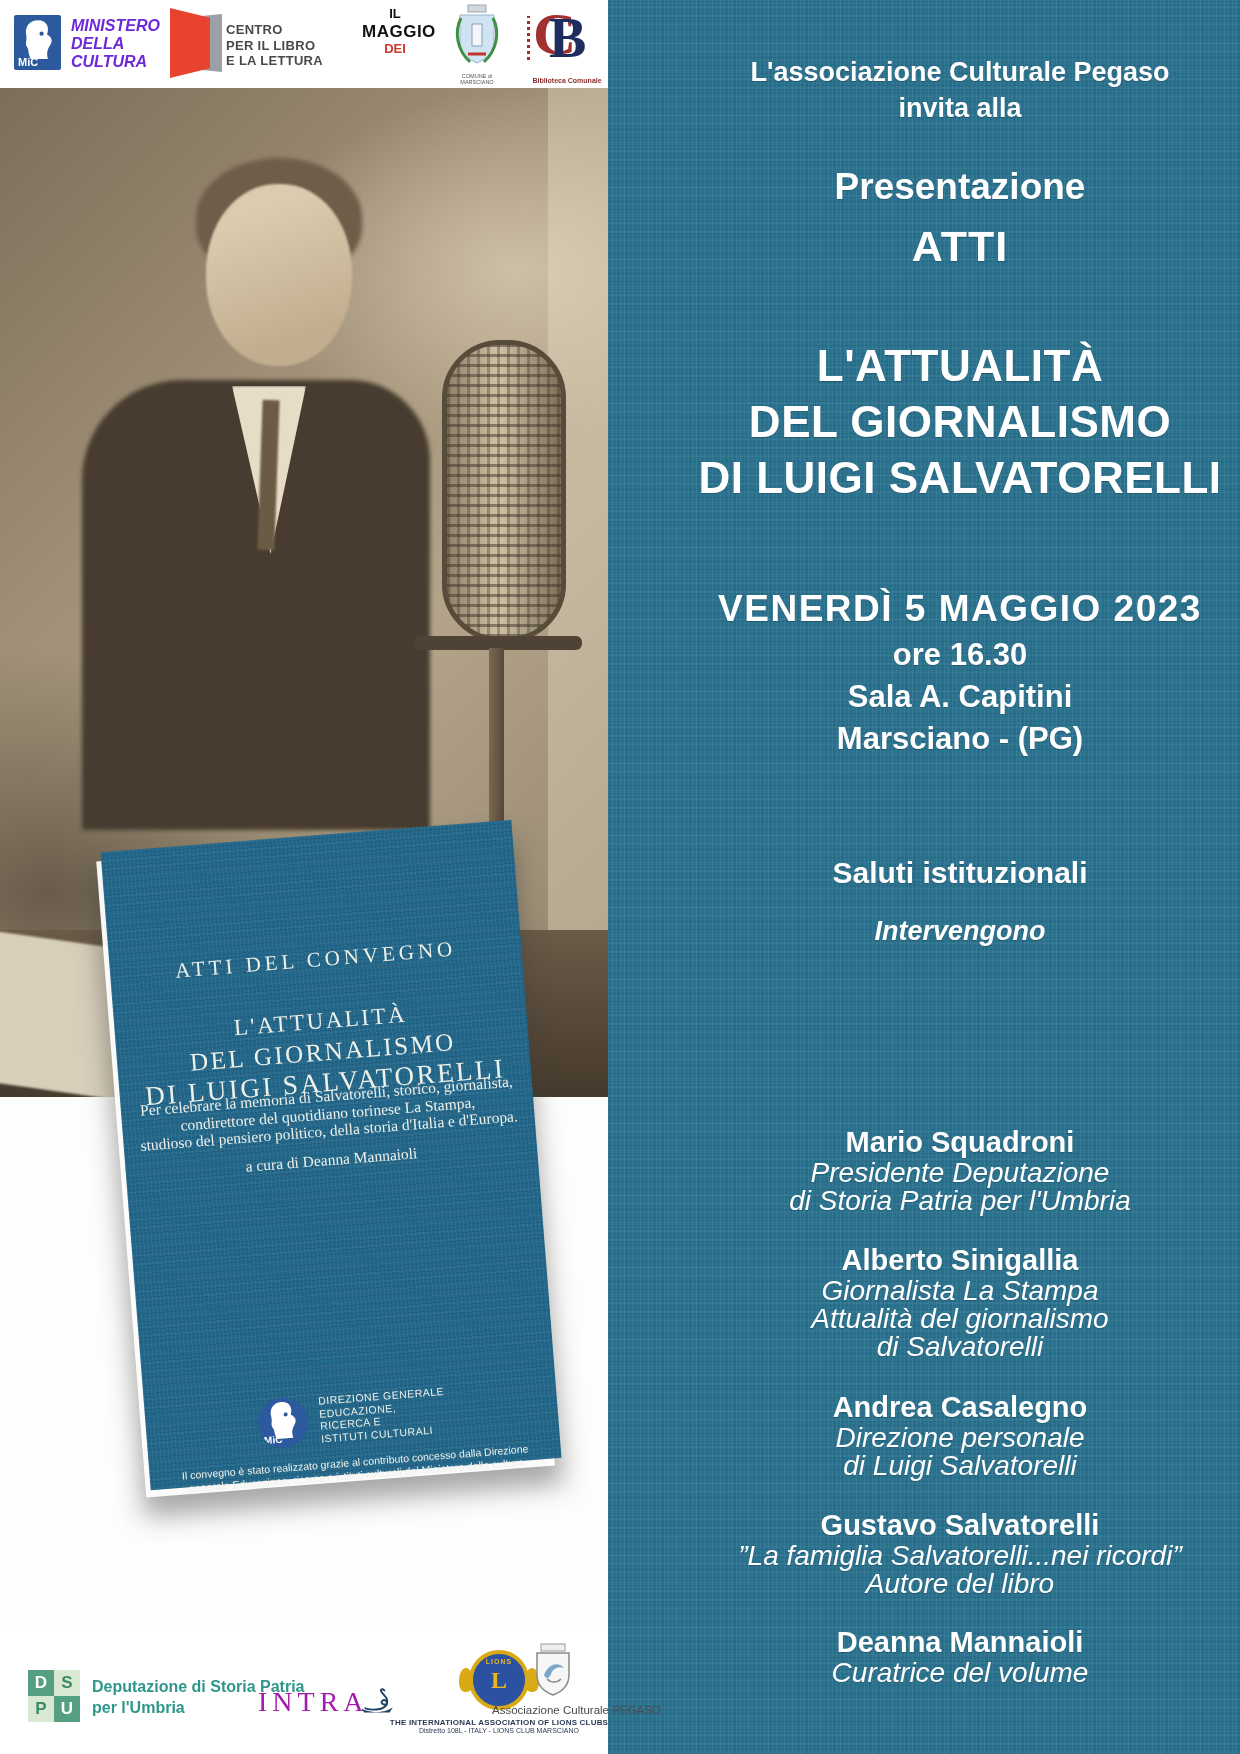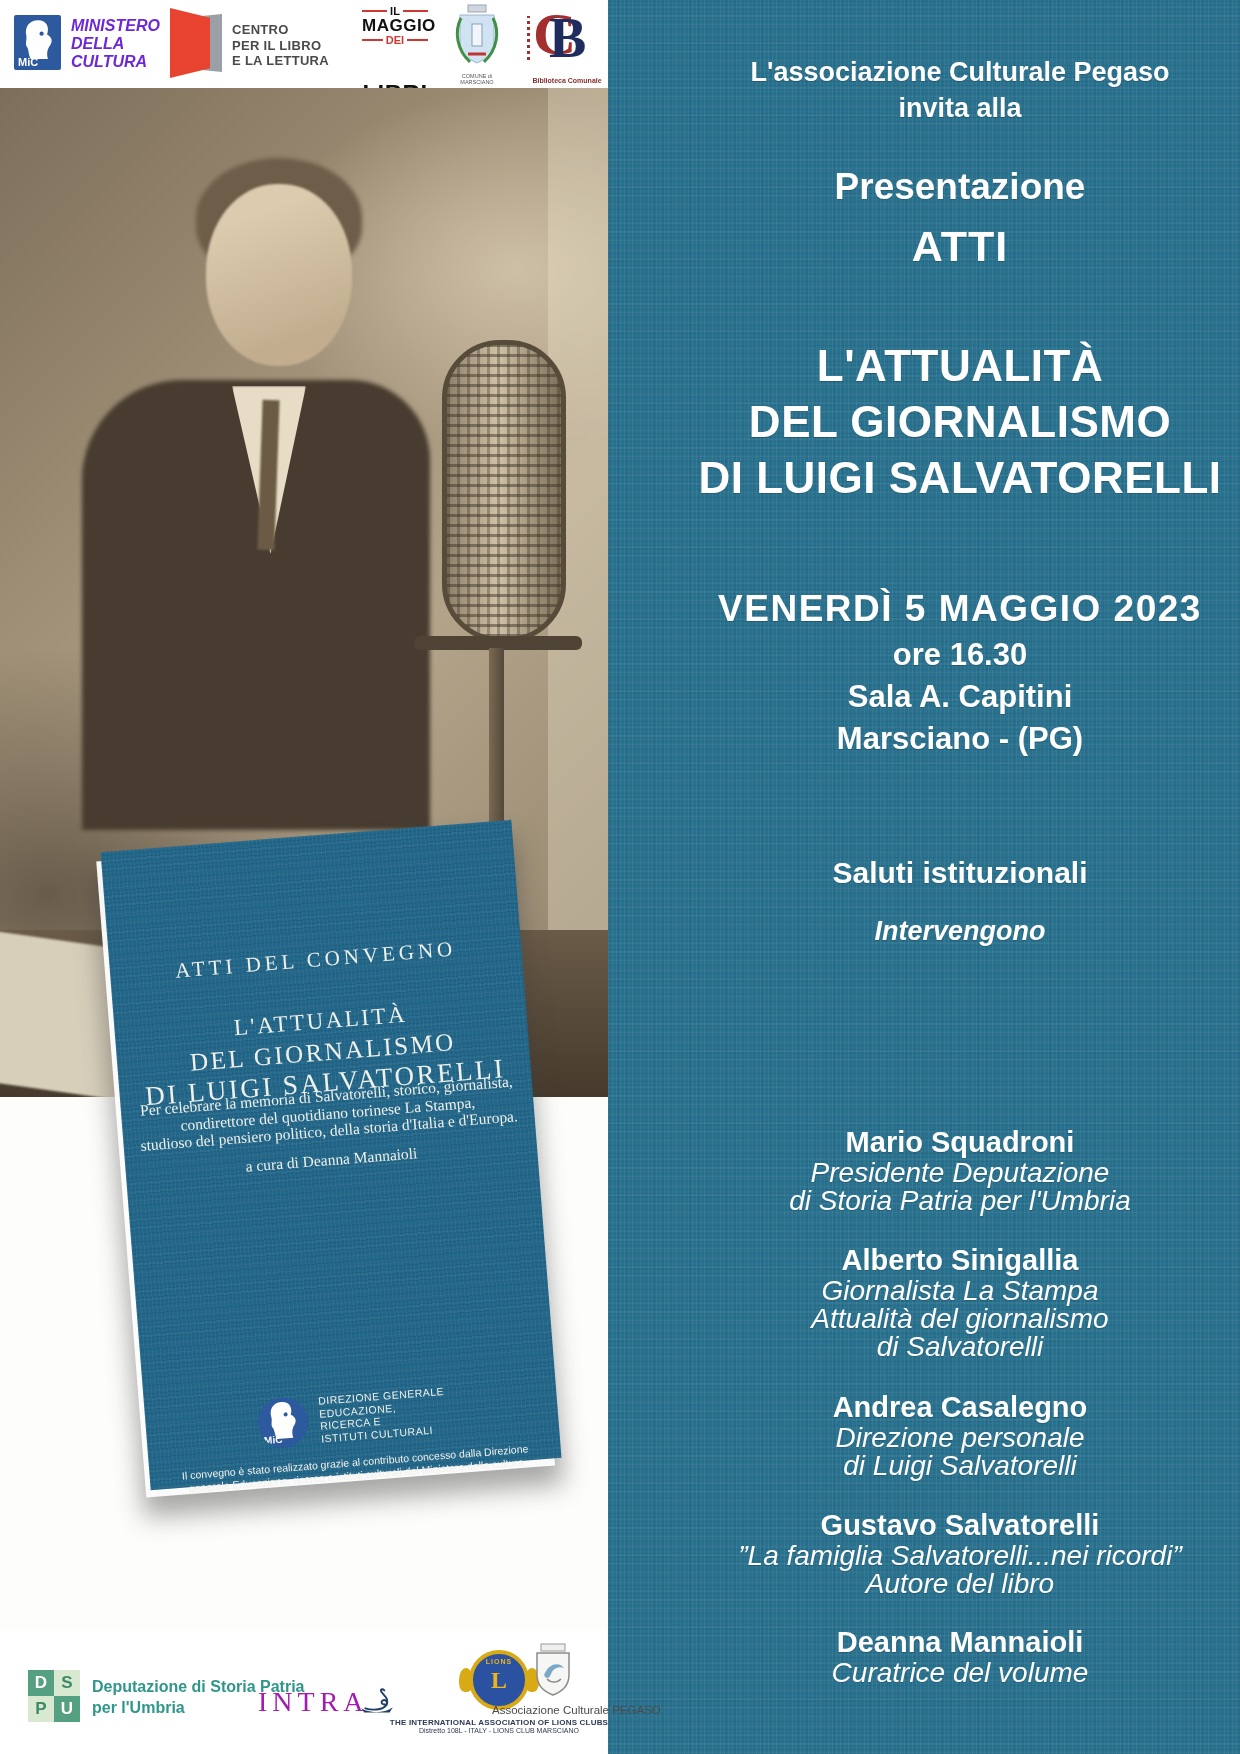--- a/index.html
+++ b/index.html
@@ -33,29 +33,29 @@
   .sp-role{font-size:28px;font-style:italic;line-height:28px;}
   .s0{top:975px}.s1{top:1125px}.s2{top:1243px}.s3{top:1390px}.s4{top:1508px}.s5{top:1625px}
 
   
   .header{position:absolute;left:0;top:0;width:608px;height:88px;background:#fff;}
   .lg-mic{position:absolute;left:14px;top:15px;display:flex;gap:10px;}
   .mic-square{width:47px;height:55px;background:#2d5a9e;border-radius:2px;position:relative;overflow:hidden;}
   .mic-square svg{position:absolute;left:6px;top:2px;}
   .mic-abbr{position:absolute;left:4px;bottom:2px;color:#fff;font-size:11px;font-weight:700;}
   .mic-text{color:#6d28d9;font-weight:700;font-size:16px;line-height:18px;padding-top:2px;font-style:italic;}
-  .lg-centro{position:absolute;left:170px;top:8px;display:flex;gap:8px;}
+  .lg-centro{position:absolute;left:170px;top:8px;display:flex;gap:2px;}
   .cl-icon{width:54px;height:68px;position:relative;}
   .cl-pages{position:absolute;left:16px;top:6px;width:36px;height:58px;background:#9aa0a6;
             clip-path:polygon(0 6%,100% 0,100% 100%,0 94%);}
   .cl-cover{position:absolute;left:0;top:0;width:40px;height:70px;background:#e8432f;
             clip-path:polygon(0 0,100% 14%,100% 86%,0 100%);}
   .cl-text{color:#4a4a4a;font-weight:700;font-size:13px;line-height:15.5px;padding-top:14px;letter-spacing:.3px;}
   .lg-maggio{position:absolute;left:362px;top:6px;width:66px;text-align:center;color:#111;}
-  .mg-row{display:flex;align-items:center;gap:3px;font-size:11px;font-weight:700;line-height:10px;}
+  .mg-row{display:flex;align-items:center;gap:3px;font-size:13px;font-weight:700;line-height:10px;flex-direction:column;}
   .mg-row .bar{flex:1;height:2px;background:#cf3830;}
   .mg-red{color:#cf3830;}
   .mg-big{font-size:17px;font-weight:700;letter-spacing:.5px;line-height:19px;}
   .mg-big2{font-size:24px;font-weight:700;line-height:25px;margin-top:36px;}
   .lg-comune{position:absolute;left:452px;top:4px;width:50px;text-align:center;}
   .comune-label{font-size:5.5px;color:#555;margin-top:1px;}
   .lg-cb{position:absolute;left:533px;top:6px;width:62px;height:78px;}
   .cb-c{position:absolute;left:0;top:-6px;font-family:"Liberation Serif",serif;font-size:60px;
         font-weight:700;color:#a32f2f;}
   .cb-b{position:absolute;left:16px;top:0;font-family:"Liberation Serif",serif;font-size:56px;

